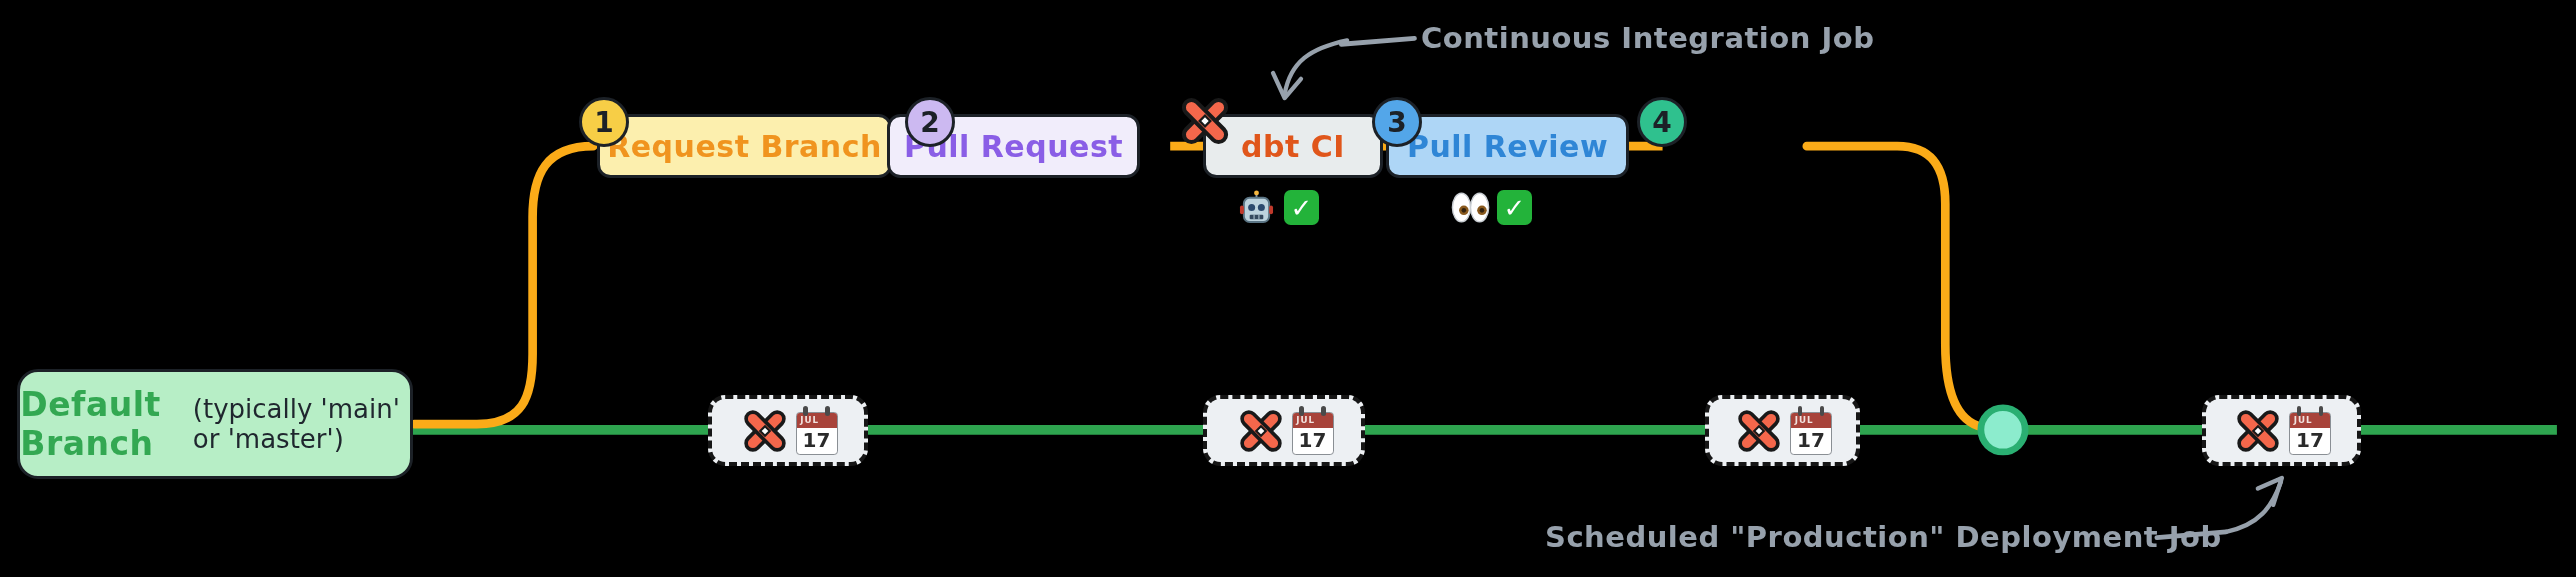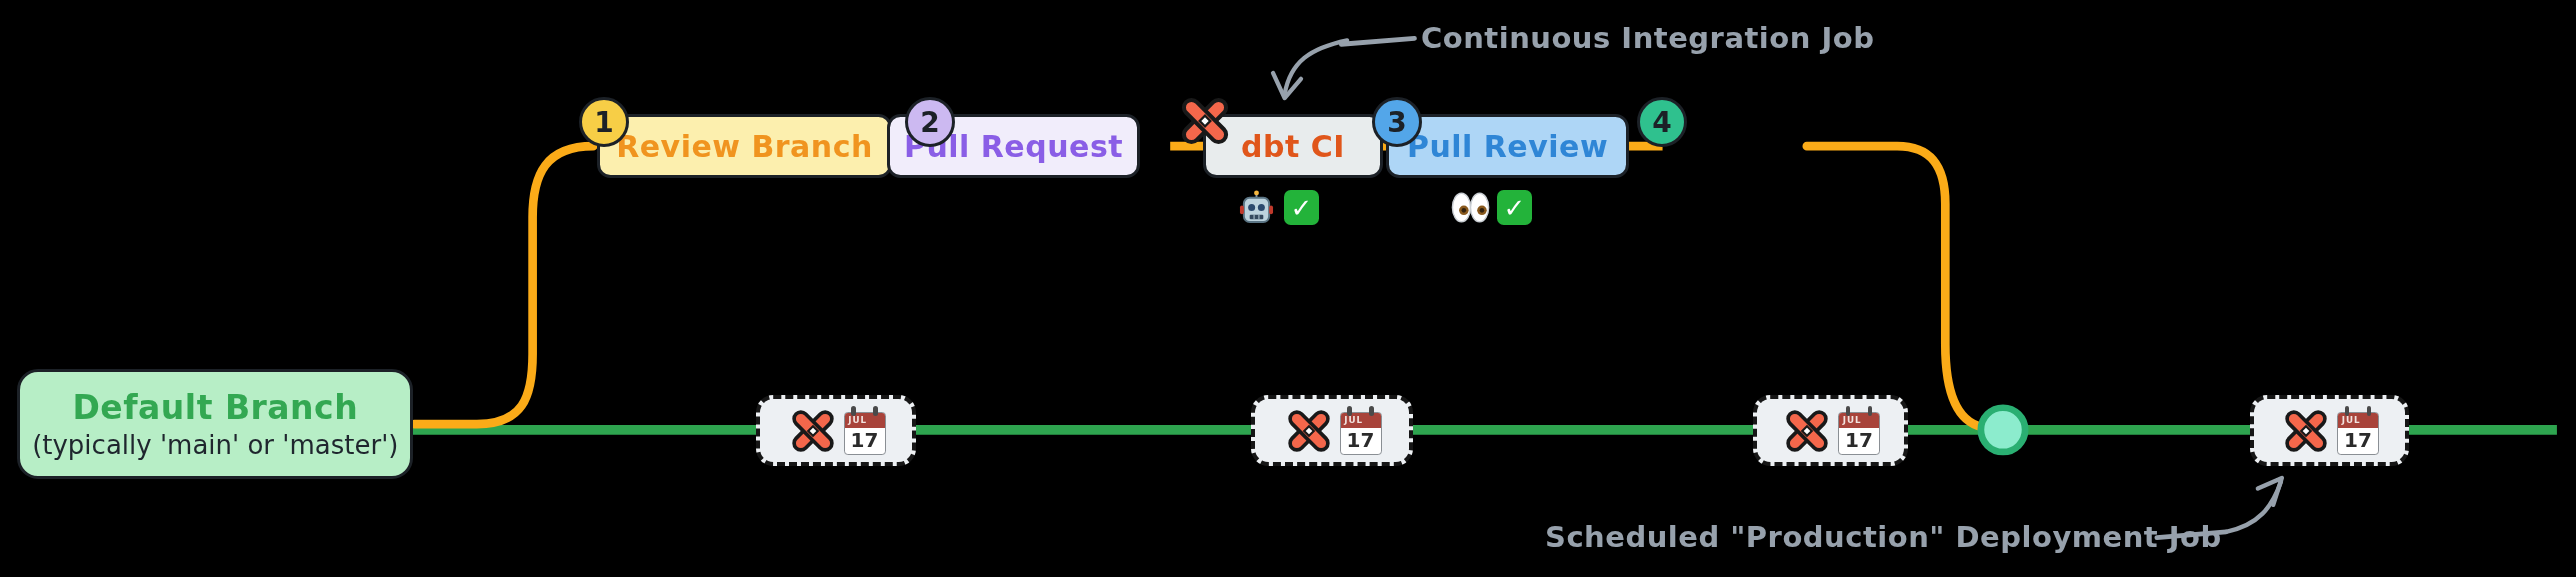--- a/index.html
+++ b/index.html
@@ -9,21 +9,21 @@
     background:#000000;
     overflow:hidden;
     font-family:"DejaVu Sans","Liberation Sans",sans-serif;
   }
   #lines{position:absolute;left:0;top:0;width:2576px;height:577px;}
 
   
   .default-branch{
     position:absolute;left:17.3px;top:369px;width:396px;height:110px;
     background:#b7eec6;border:3.8px solid #1c2127;border-radius:21px;
-    display:flex;flex-direction:column;align-items:center;justify-content:center;
+    display:flex;flex-direction:row;align-items:center;justify-content:center;
     box-sizing:border-box;gap:2.9px;
   }
   .default-branch .title{font-size:33px;font-weight:bold;color:#33a852;letter-spacing:0.5px;}
   .default-branch .subtitle{font-size:26px;font-weight:500;color:#1f262e;}
 
   
   .step-box{
     position:absolute;top:114px;height:64px;
     border:3.4px solid #1c2127;border-radius:13.5px;
     display:flex;align-items:center;justify-content:center;
@@ -55,21 +55,21 @@
     width:35px;height:35px;border-radius:6.7px;background:#23b33a;
     color:#ffffff;font-size:26px;font-weight:bold;
     display:flex;align-items:center;justify-content:center;
   }
 
   
   .run-node{
     position:absolute;top:395px;height:71px;
     background:#edf0f3;border:4.8px dashed #161616;border-radius:17.3px;
     box-sizing:border-box;
-    display:flex;align-items:center;justify-content:center;gap:5px;margin-left:48px;
+    display:flex;align-items:center;justify-content:center;gap:5px;
   }
   .run-a{left:708px;width:160px;}
   .run-b{left:1203px;width:162px;}
   .run-c{left:1705px;width:155px;}
   .run-d{left:2202px;width:159px;}
   .dbt-logo-small{width:52px;height:52px;overflow:visible;flex:none;}
 
   
   .calendar{position:relative;width:42px;height:48px;flex:none;margin-top:1.9px;}
   .calendar .card{
@@ -139,21 +139,21 @@
     <path d="M2314 553 C2348 546 2362 527 2371 501" stroke="#97a1ac" stroke-width="4.5" fill="none" stroke-linecap="round"></path>
     <path d="M2347 508 L2372 497 L2363 525" stroke="#97a1ac" stroke-width="4.5" fill="none" stroke-linecap="round" stroke-linejoin="round"></path>
   </svg>
 
   <div class="default-branch">
     <div class="title">Default Branch</div>
     <div class="subtitle">(typically 'main' or 'master')</div>
   </div>
 
   <div class="step-box box-feature">
-    <span>Review Branch</span>
+    <span>Request Branch</span>
   </div>
   <div class="step-box box-pull">
     <span>Pull Request</span>
   </div>
   <div class="step-box box-dbtci">
     <span>dbt CI</span>
   </div>
   <div class="step-box box-peer">
     <span>Pull Review</span>
   </div>

